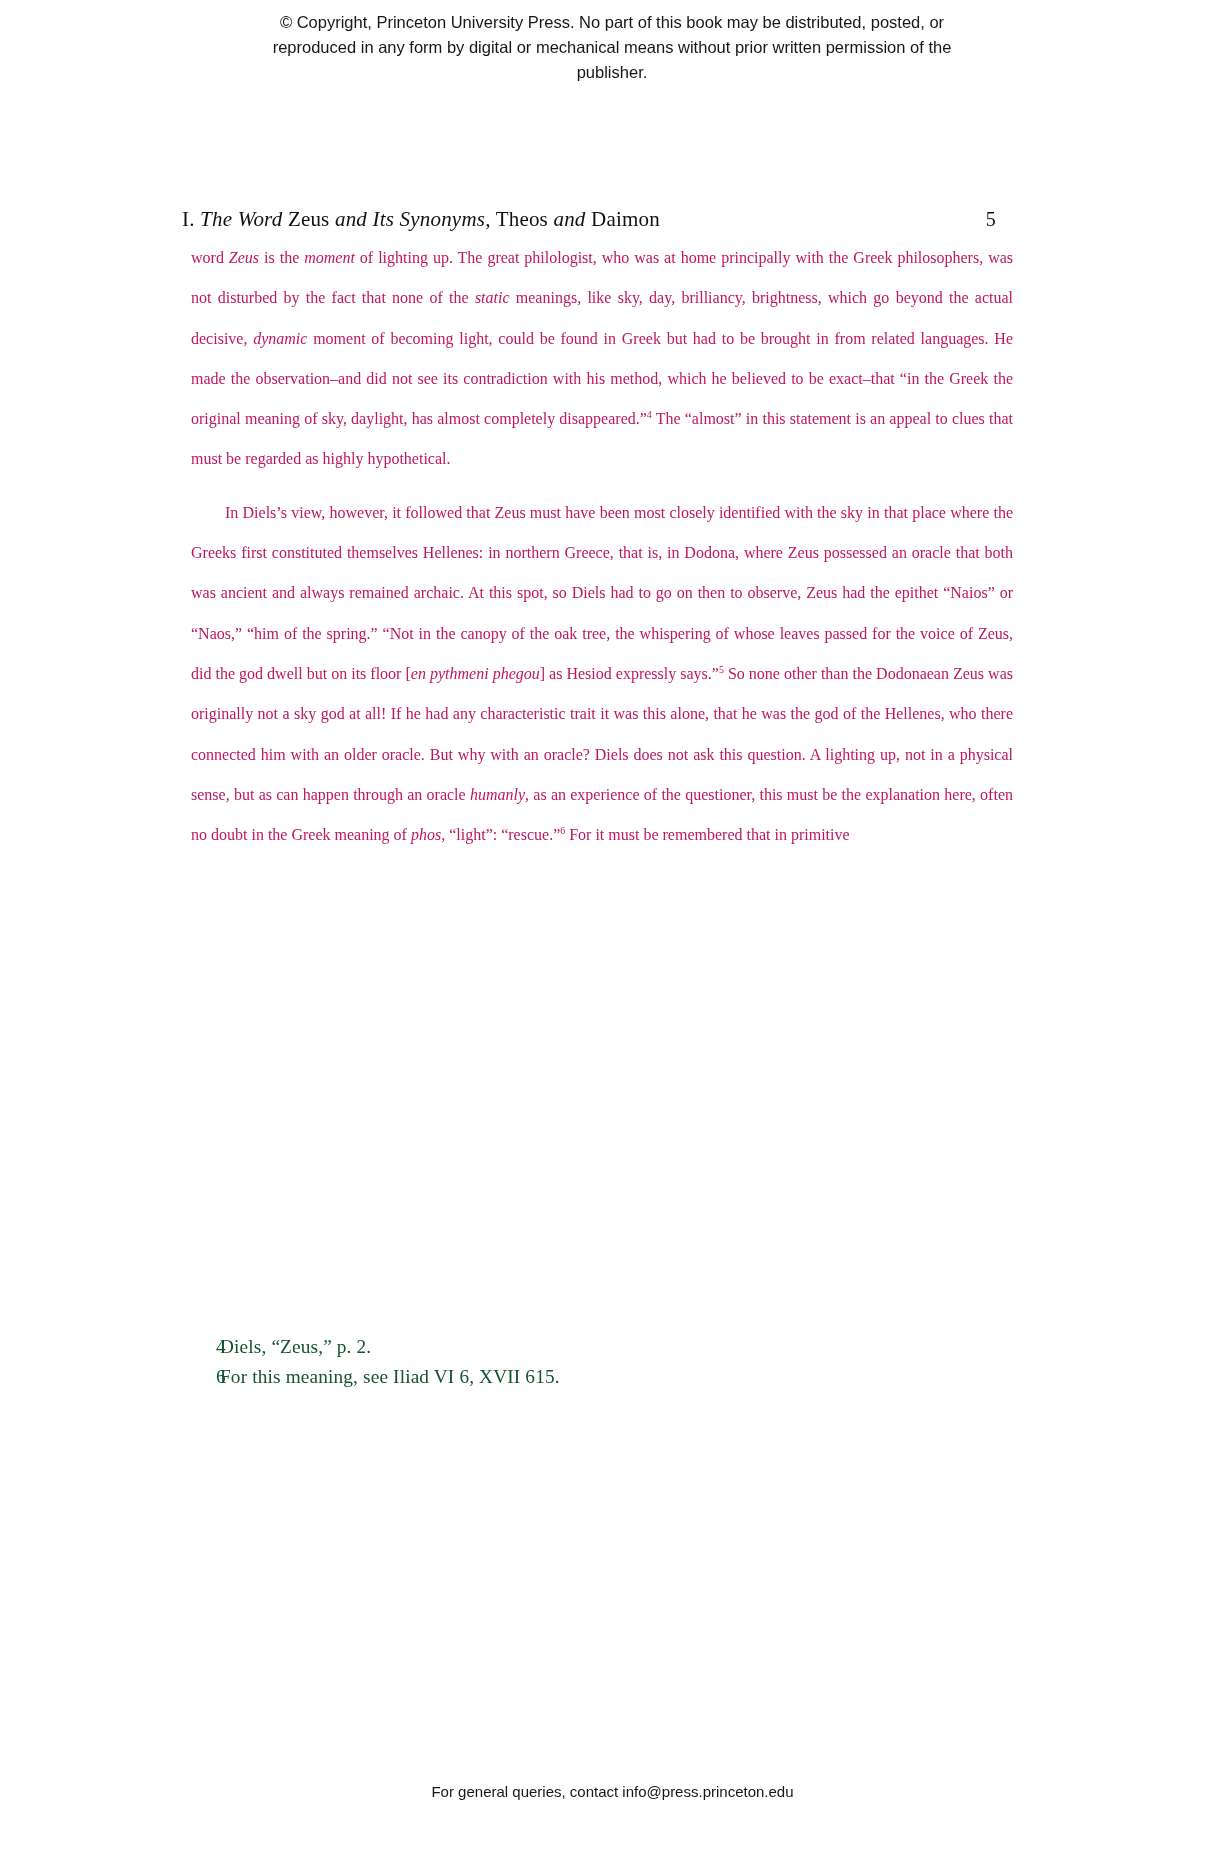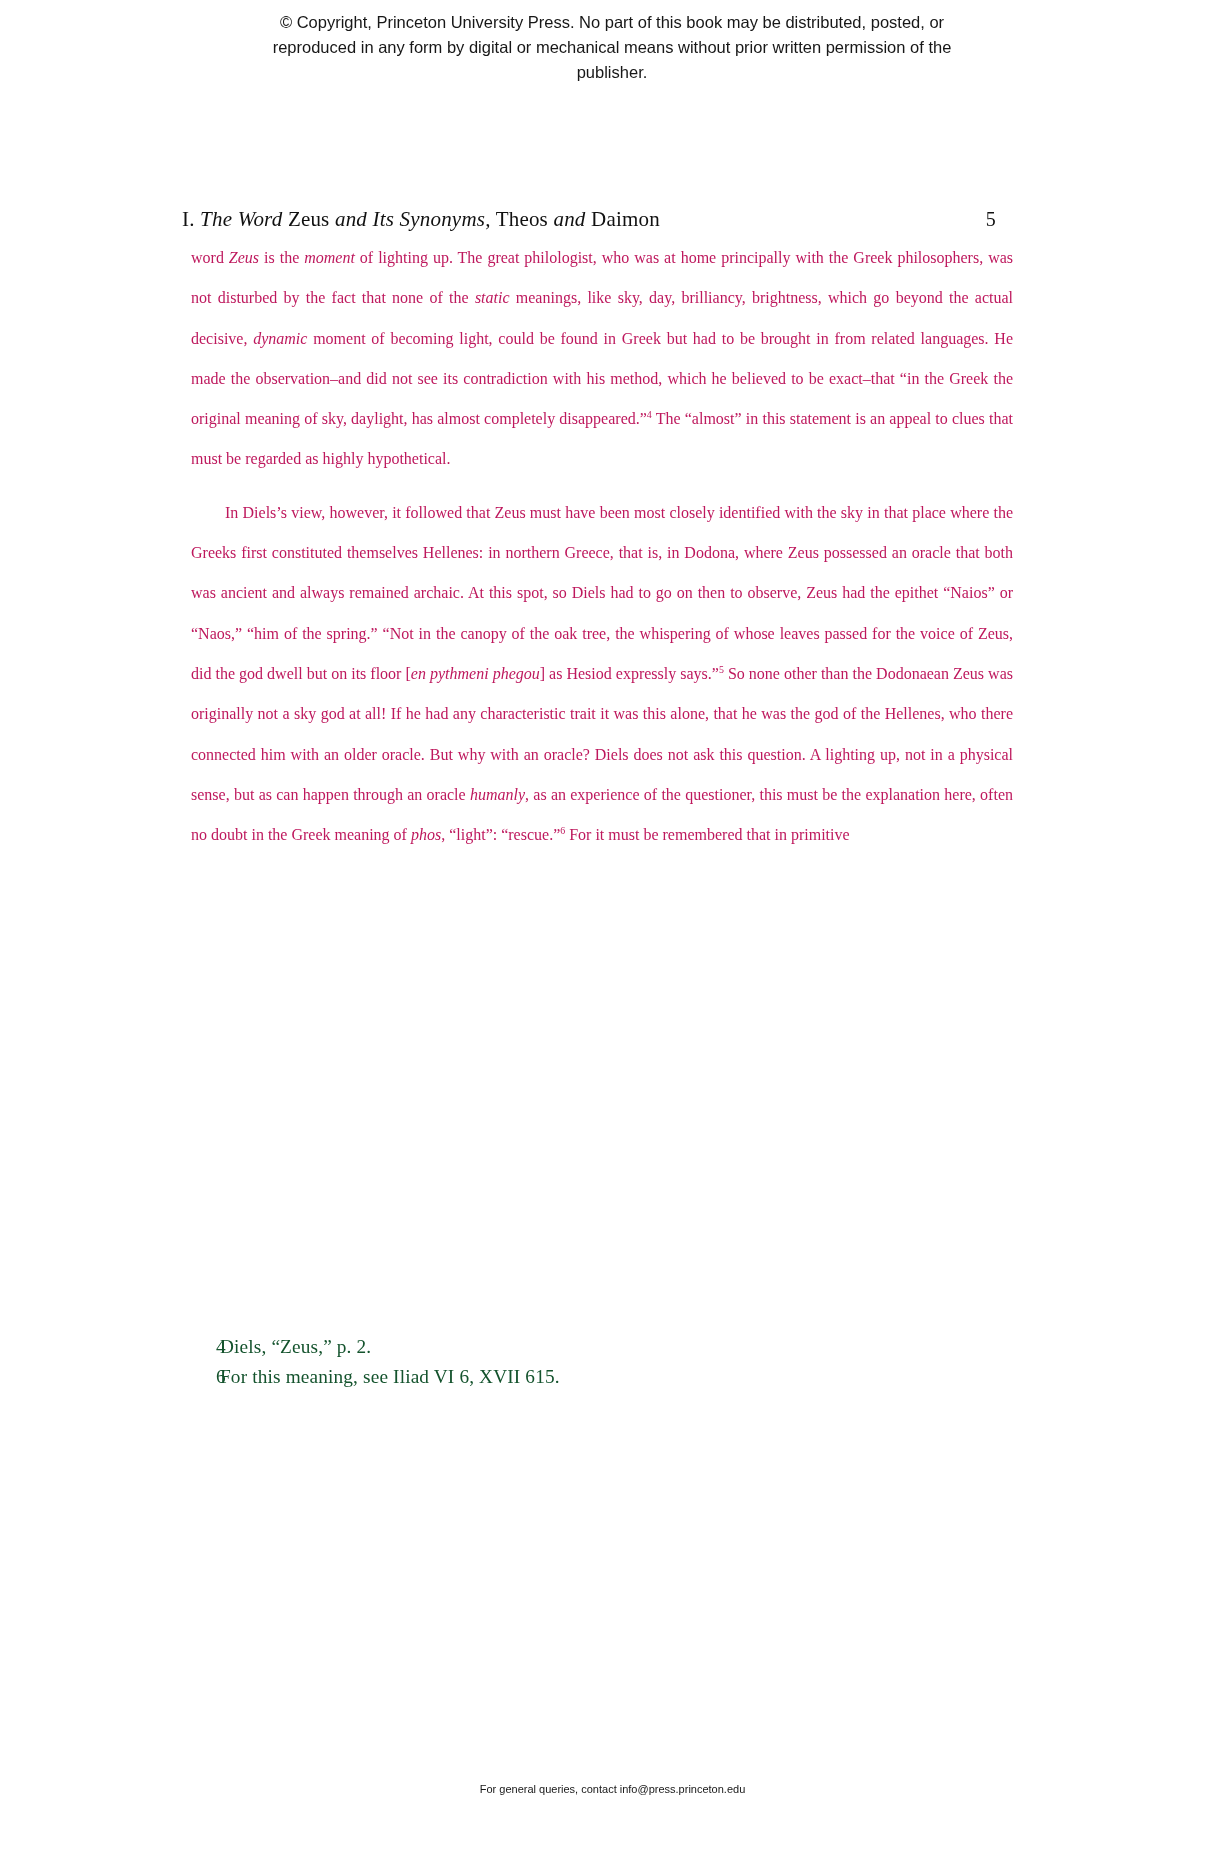--- a/index.html
+++ b/index.html
@@ -112,21 +112,21 @@
   }
 
   
   .footer {
     position: absolute;
     left: 0;
     right: 0;
     top: 1783px;
     text-align: center;
     font-family: "Liberation Sans", sans-serif;
-    font-size: 11px;
+    font-size: 15px;
     color: #171717;
   }
 </style>
 </head>
 <body>
 
 <div class="page">
 
   <div class="copyright">© Copyright, Princeton University Press. No part of this book may be distributed, posted, or reproduced in any form by digital or mechanical means without prior written permission of the publisher.</div>
 

